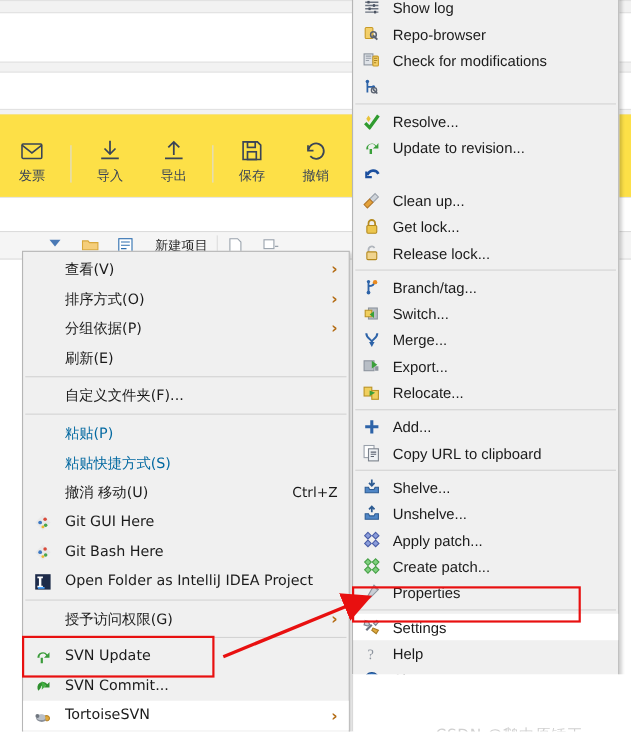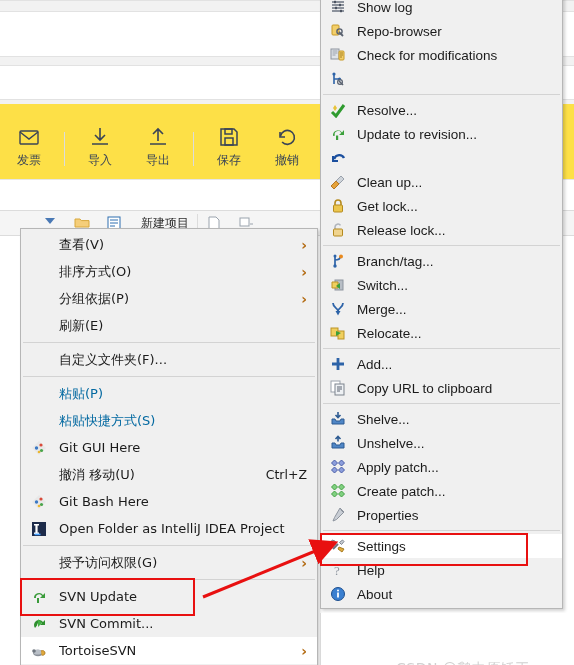--- a/index.html
+++ b/index.html
@@ -306,35 +306,35 @@
       <div class="sep"></div>
       <div class="mi disabled">
         <span class="ico"></span>
         <span class="lbl">粘贴(P)</span>
       </div>
       <div class="mi disabled">
         <span class="ico"></span>
         <span class="lbl">粘贴快捷方式(S)</span>
       </div>
       <div class="mi">
+        <span class="ico"></span>
+        <span class="lbl">撤消 移动(U)</span>
+        <span class="accel">Ctrl+Z</span>
+      </div>
+      <div class="mi">
         <span class="ico">
           <svg width="16" height="16" viewBox="0 0 16 16">
             <path d="M8 1L1 8l7 7 7-7z" fill="#e8e8e8"></path>
             <circle cx="5.5" cy="8" r="1.7" fill="#3b78c4"></circle>
             <circle cx="10" cy="5" r="1.6" fill="#d94a3a"></circle>
             <circle cx="10.5" cy="10.5" r="1.6" fill="#49a54c"></circle>
             <circle cx="8" cy="12" r="1.3" fill="#ecb731"></circle>
           </svg>
         </span>
         <span class="lbl">Git GUI Here</span>
-      </div>
-      <div class="mi">
-        <span class="ico"></span>
-        <span class="lbl">撤消 移动(U)</span>
-        <span class="accel">Ctrl+Z</span>
       </div>
       <div class="mi">
         <span class="ico">
           <svg width="16" height="16" viewBox="0 0 16 16">
             <path d="M8 1L1 8l7 7 7-7z" fill="#e8e8e8"></path>
             <circle cx="5.5" cy="8" r="1.7" fill="#3b78c4"></circle>
             <circle cx="10" cy="5" r="1.6" fill="#d94a3a"></circle>
             <circle cx="10.5" cy="10.5" r="1.6" fill="#49a54c"></circle>
             <circle cx="8" cy="12" r="1.3" fill="#ecb731"></circle>
           </svg>
@@ -520,20 +520,30 @@
           <svg width="16" height="16" viewBox="0 0 16 16">
             <path d="M3 2c0 5 5 5 5 8M13 2c0 5-5 5-5 8" fill="none" stroke="#2d63a8" stroke-width="1.8"></path>
             <path d="M5.5 10h5L8 14.5z" fill="#2d63a8"></path>
           </svg>
         </span>
         <span class="lbl">Merge...</span>
       </div>
       <div class="mi">
         <span class="ico">
           <svg width="16" height="16" viewBox="0 0 16 16">
+            <rect x="1" y="3" width="9" height="9" fill="#b8bec6" stroke="#8d949e"></rect>
+            <path d="M8 10l5-3.5L8 3z" fill="#3aa03a"></path>
+            <path d="M11 8h3v4h-3z" fill="#8d949e"></path>
+          </svg>
+        </span>
+        <span class="lbl">Export...</span>
+      </div>
+      <div class="mi">
+        <span class="ico">
+          <svg width="16" height="16" viewBox="0 0 16 16">
             <rect x="1" y="3" width="7" height="8" fill="#f0cf5e" stroke="#bb9325"></rect>
             <rect x="8" y="6" width="6" height="8" fill="#f0cf5e" stroke="#bb9325"></rect>
             <path d="M6 6l5 2-5 3z" fill="#3aa03a"></path>
           </svg>
         </span>
         <span class="lbl">Relocate...</span>
       </div>
       <div class="sep"></div>
       <div class="mi">
         <span class="ico">

